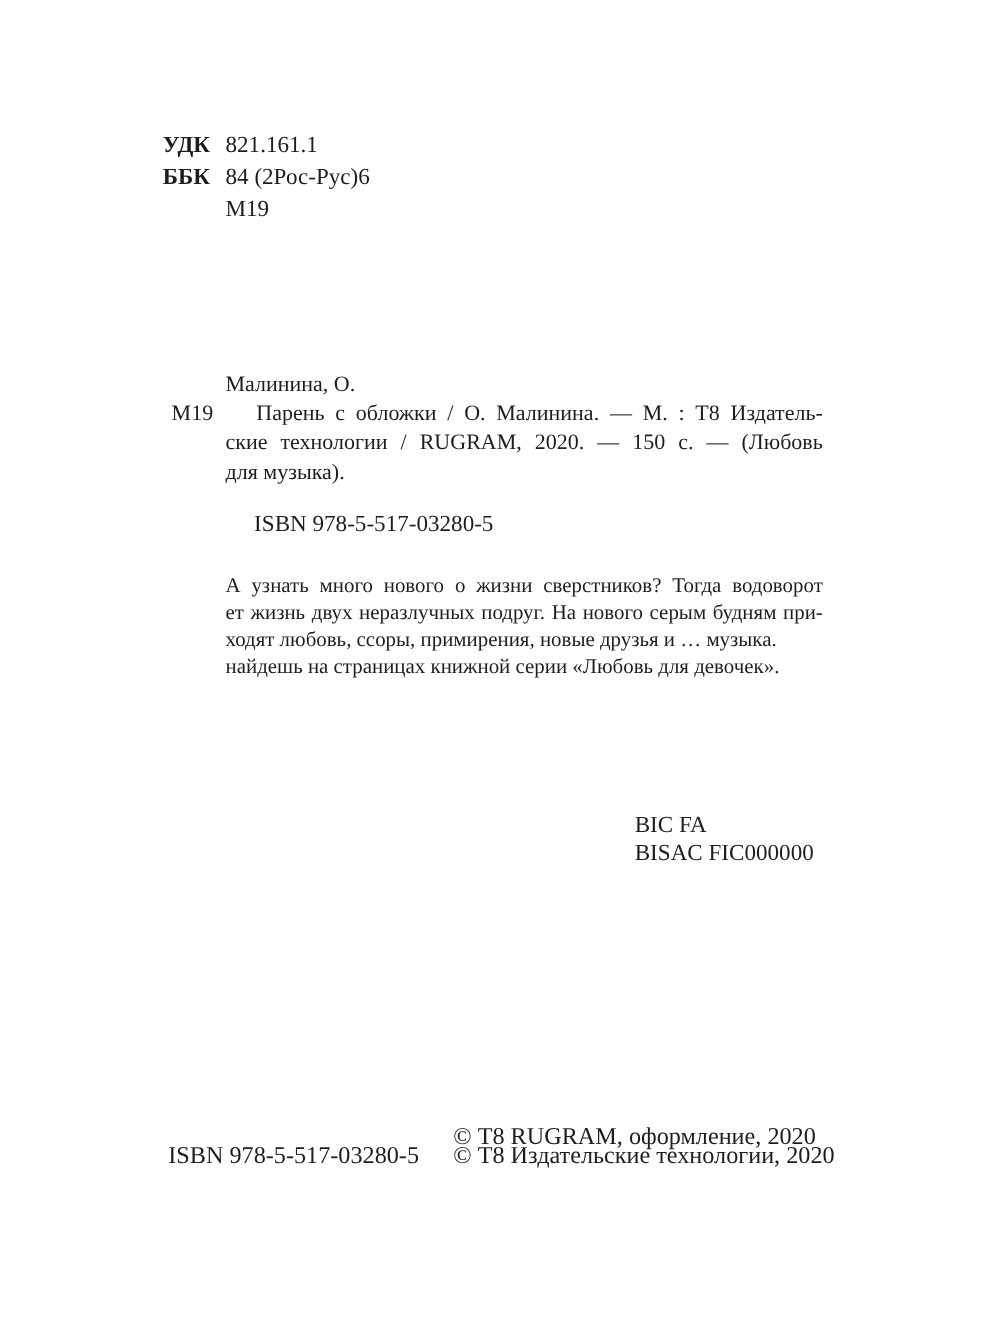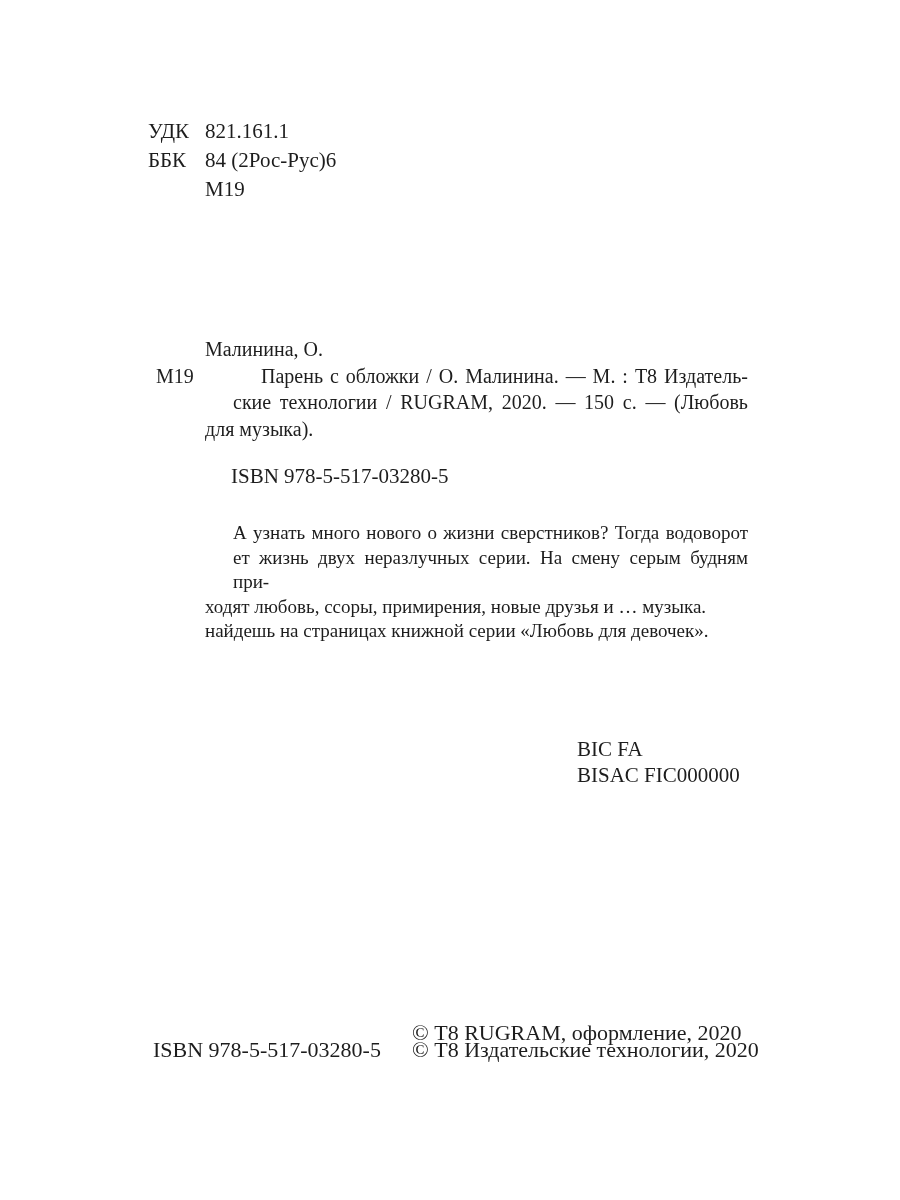--- a/index.html
+++ b/index.html
@@ -21,20 +21,21 @@
     position: absolute;
     left: 148px;
     top: 117px;
     font-size: 21px;
     line-height: 29px;
     white-space: nowrap;
   }
   .top-block .lbl {
     display: inline-block;
     width: 57px;
+    font-weight: bold;
   }
   
   .catalog {
     position: absolute;
     left: 205px;
     top: 336px;
     width: 543px;
     font-size: 20px;
     line-height: 26.5px;
   }
@@ -48,21 +49,20 @@
     position: absolute;
     left: -49px;
     top: 0;
   }
   .indent {
     padding-left: 28px;
   }
   .jl {
     text-align: justify;
     text-align-last: justify;
-    margin-left: 28px;
   }
   .isbn-mid {
     position: absolute;
     left: 231px;
     top: 463px;
     font-size: 21px;
     line-height: 26px;
     white-space: nowrap;
   }
   
@@ -128,21 +128,21 @@
       <div class="indent jl">Парень с обложки / О. Малинина. — М. : Т8 Издатель-</div>
     </div>
     <div class="jl">ские технологии / RUGRAM, 2020. — 150 с. — (Любовь</div>
     <div>для музыка).</div>
   </div>
 
   <div class="isbn-mid">ISBN 978-5-517-03280-5</div>
 
   <div class="annotation">
     <div class="jl">А узнать много нового о жизни сверстников? Тогда водоворот</div>
-    <div class="jl">ет жизнь двух неразлучных серии. На смену серым будням при-</div>
+    <div class="jl">ет жизнь двух неразлучных подруг. На нового серым будням при-</div>
     <div>ходят любовь, ссоры, примирения, новые друзья и … музыка.</div>
     <div>найдешь на страницах книжной серии «Любовь для девочек».</div>
   </div>
 
   <div class="codes">
     <div>BIC FA</div>
     <div>BISAC FIC000000</div>
   </div>
 
   <div class="imprint">

